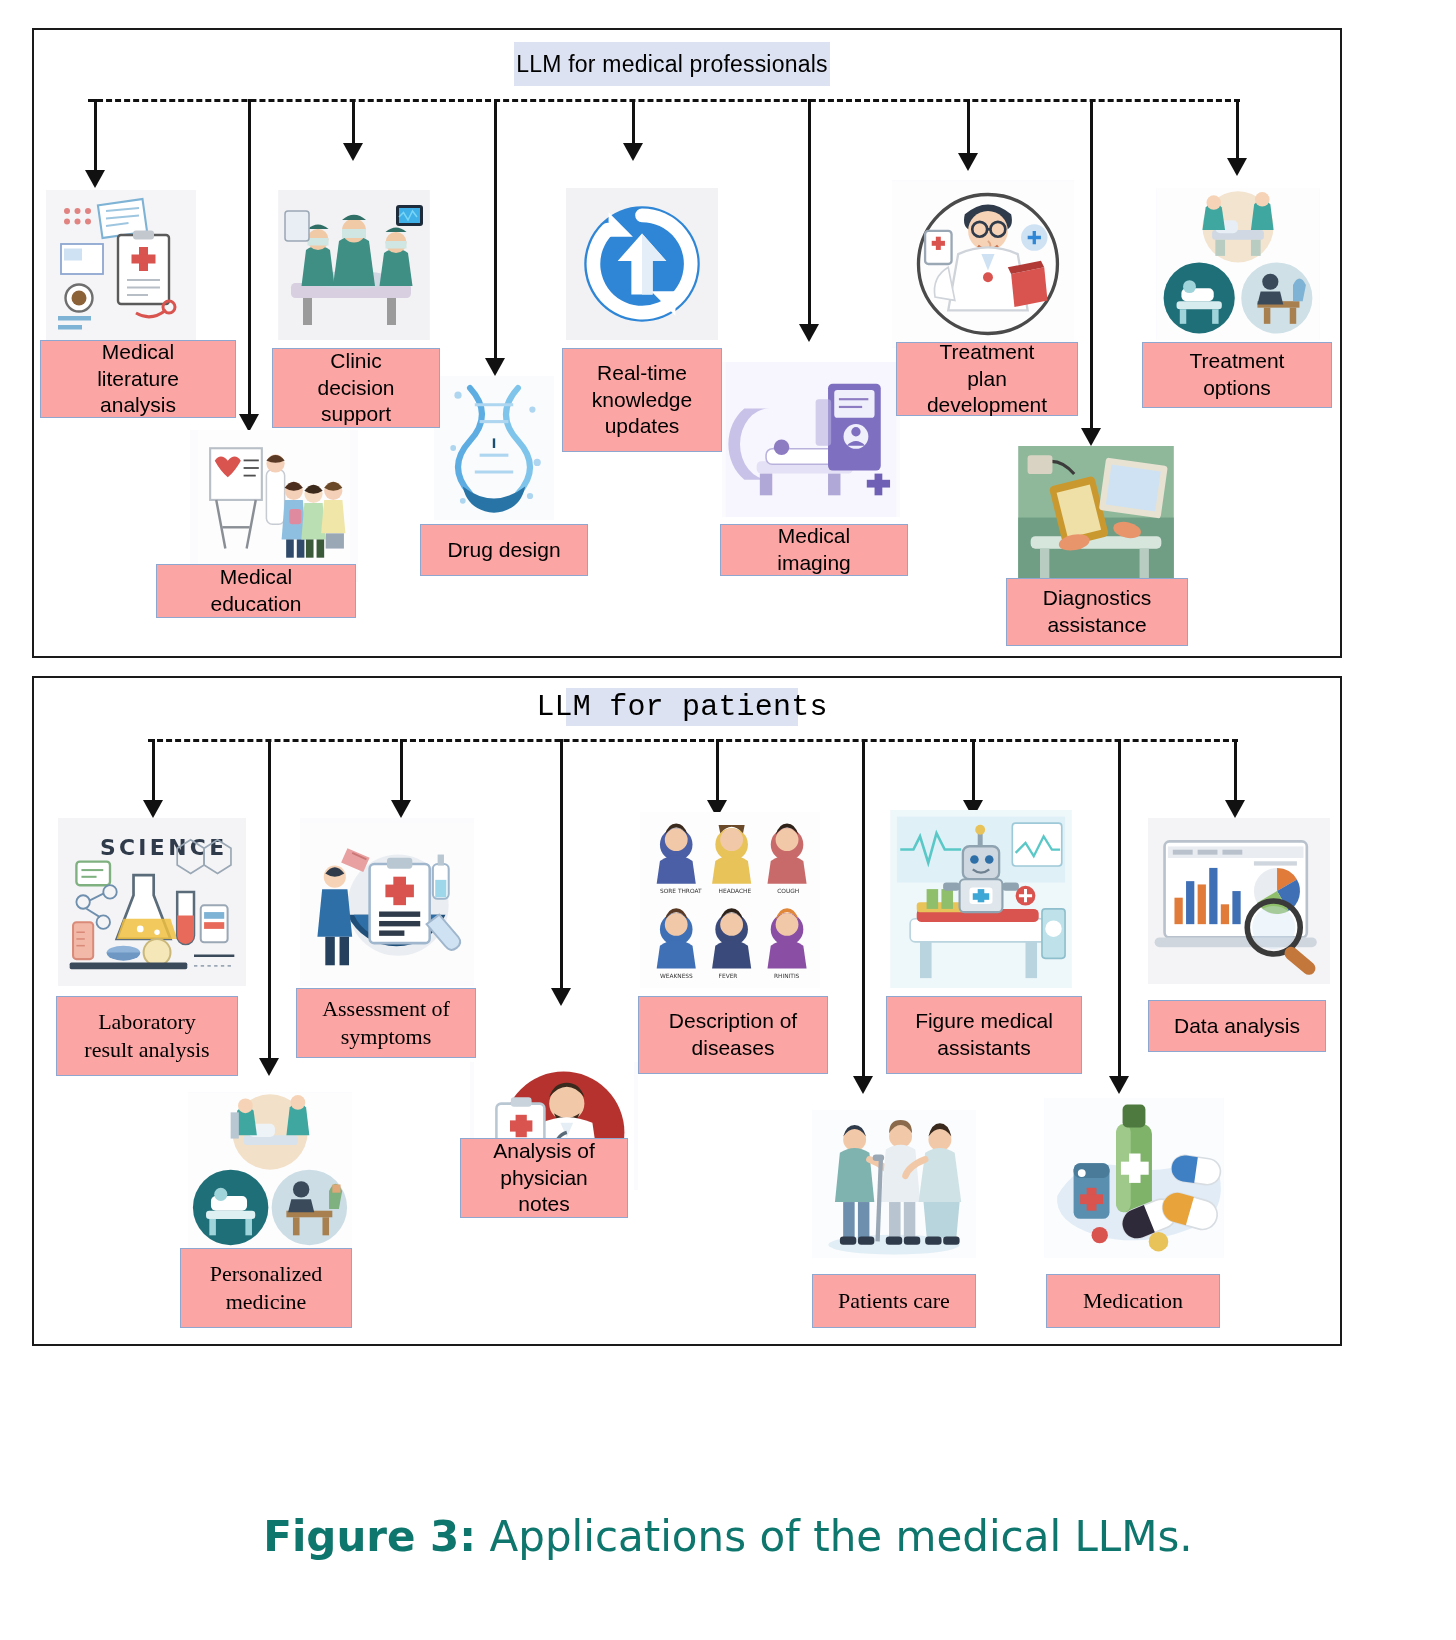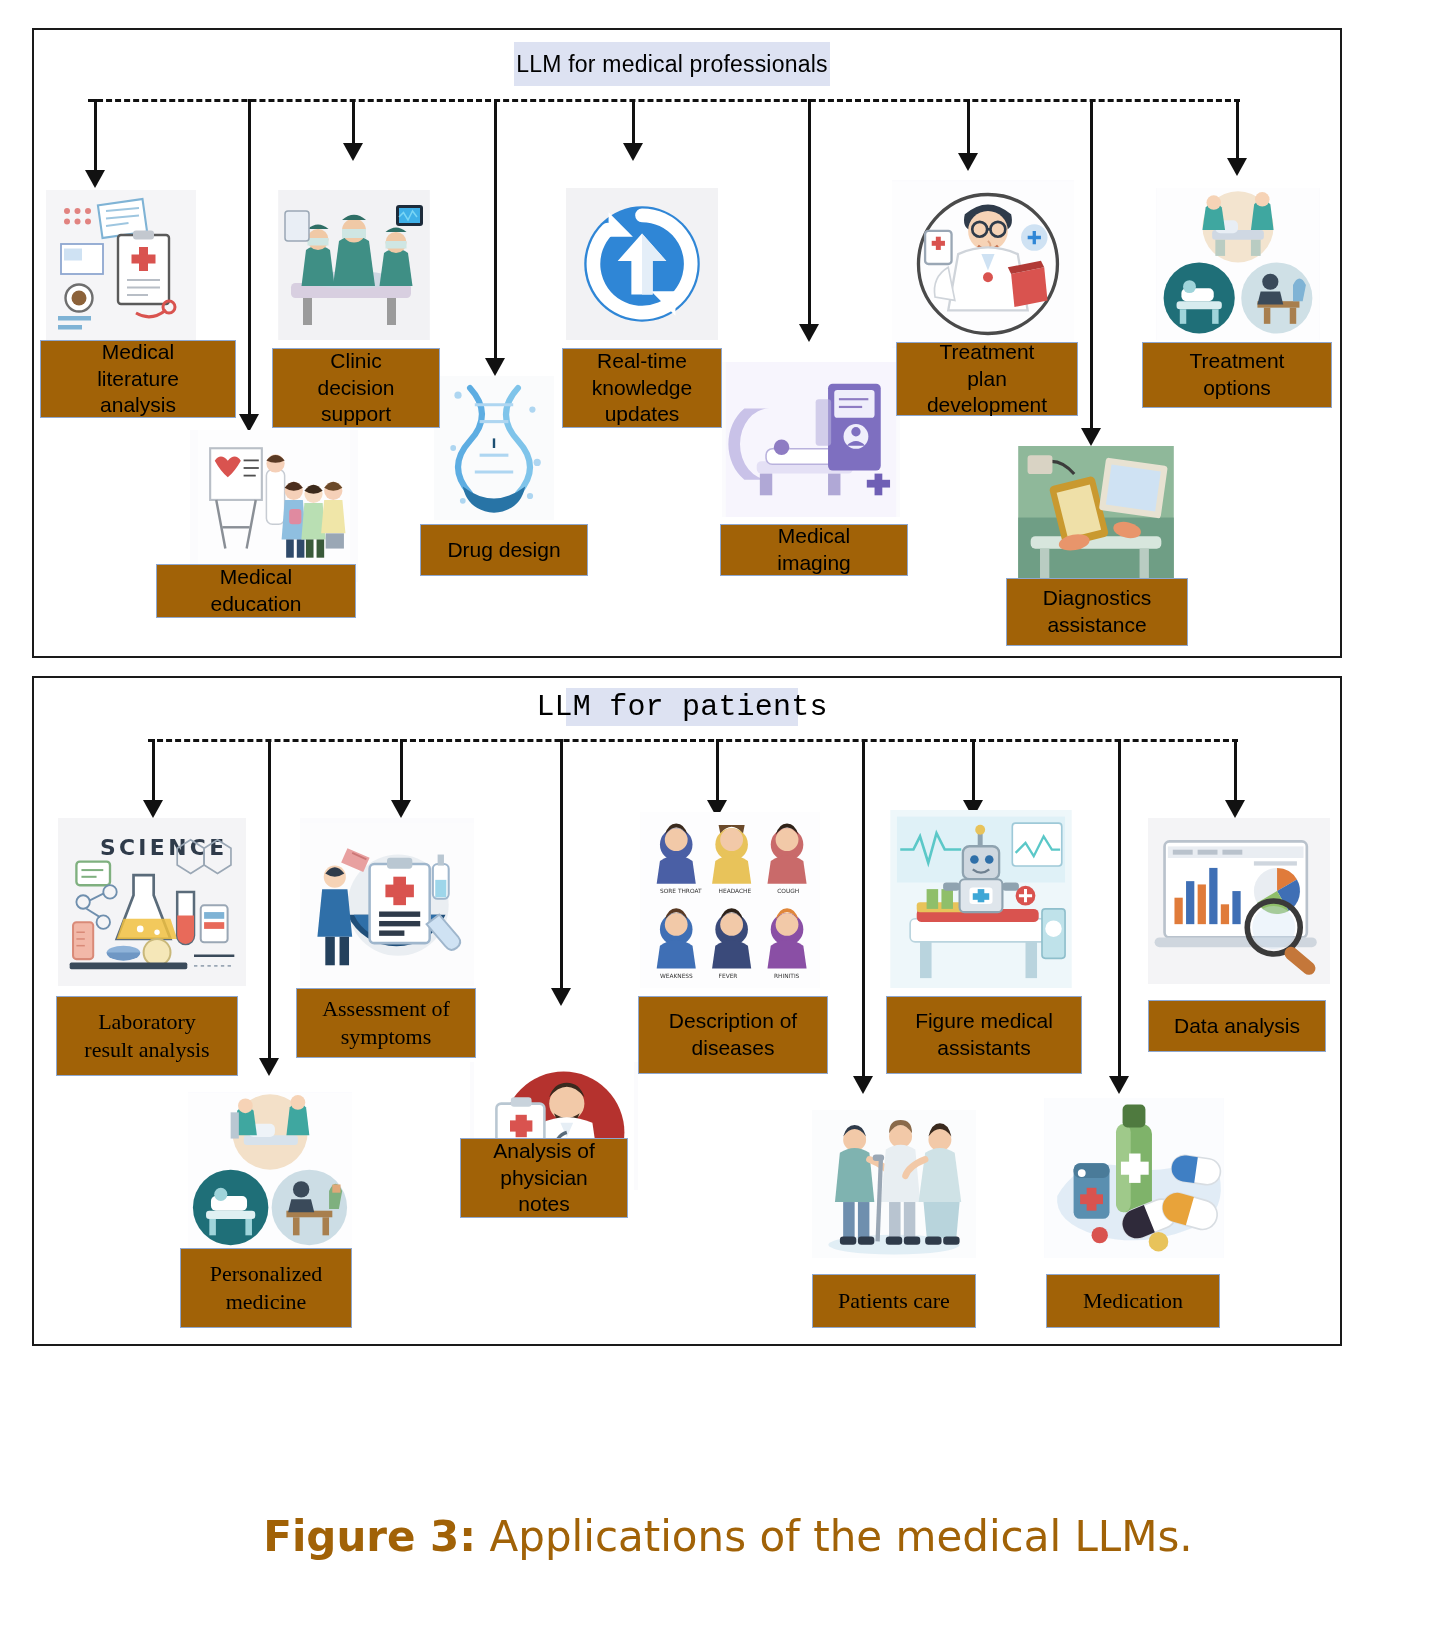--- a/index.html
+++ b/index.html
@@ -23,32 +23,32 @@
   #bus-bottom{left:148px;top:739px;width:1090px;}
 
   
   .conn{position:absolute;width:0;border-left:3px solid #111;}
   .ahead{position:absolute;width:0;height:0;
          border-left:10px solid transparent;border-right:10px solid transparent;
          border-top:18px solid #111;}
 
   
   .chip{position:absolute;box-sizing:border-box;border:1.6px solid #8ea7d0;
-        background:#a16207;display:flex;align-items:center;justify-content:center;
+        background:#fca5a5;display:flex;align-items:center;justify-content:center;
         text-align:center;line-height:1.28;padding:4px 23px;z-index:6;}
   .chip.sans{font-family:"Liberation Sans",sans-serif;font-size:21px;}
   .chip.serif{font-family:"Liberation Serif",serif;font-size:22px;}
 
   
   .art{position:absolute;overflow:hidden;z-index:3;background:#f4f4f6;}
   .art.plain{background:#fbfbfd;}
   .art svg{display:block;width:100%;height:100%;}
 
   #caption{position:absolute;left:0;top:1512px;width:1456px;text-align:center;
-           font-family:"DejaVu Sans",sans-serif;font-size:42px;color:#a16207;}
+           font-family:"DejaVu Sans",sans-serif;font-size:42px;color:#0f766e;}
   #caption b{font-weight:bold;}
 </style>
 </head>
 <body>
 
 <div class="panel" id="panel-top"></div>
 <div class="hdr" id="hdr-top">LLM for medical professionals</div>
 <div class="bus" id="bus-top"></div>
 
 <div class="conn" style="left:94px;top:99px;height:72px;"></div>
@@ -227,21 +227,21 @@
 <svg viewBox="0 0 100 100">
 <rect width="100" height="100" fill="#f2f2f4"></rect>
 <circle cx="50" cy="50" r="38" fill="#2f86d6"></circle>
 <path d="M50 18 a32 32 0 1 1 -22.6 9.4" fill="none" stroke="#ffffff" stroke-width="9" stroke-linecap="round"></path>
 <path d="M28 16 l0 16 l16 0 z" fill="#ffffff"></path>
 <path d="M72 84 l0 -16 l-16 0 z" fill="#ffffff"></path>
 <path d="M50 30 l16 18 h-9 v22 h-14 v-22 h-9 z" fill="#ffffff"></path>
 <path d="M50 30 l16 18 h-9 v22 h-7 z" fill="#e4eef8"></path>
 </svg>
 </div>
-<div class="chip sans" style="left:562px;top:348px;width:160px;height:80px;">Real-time knowledge updates</div>
+<div class="chip sans" style="left:562px;top:348px;width:160px;height:104px;">Real-time knowledge updates</div>
 
 <div class="art plain" style="left:722px;top:362px;width:178px;height:155px;">
 <svg viewBox="0 0 110 100">
 <rect width="110" height="100" fill="#f7f5fd"></rect>
 <path d="M12 30 a24 28 0 0 0 0 46 h16 a18 22 0 0 1 0 -46 z" fill="#c9c2e8"></path>
 <rect x="20" y="64" width="62" height="8" rx="3" fill="#e4e0f5"></rect>
 <rect x="26" y="56" width="48" height="10" rx="4" fill="#ffffff" stroke="#b9b2dd"></rect>
 <circle cx="36" cy="55" r="5" fill="#8e7cc3"></circle>
 <rect x="22" y="72" width="8" height="14" fill="#b0a8d6"></rect>
       <rect x="66" y="72" width="8" height="14" fill="#b0a8d6"></rect>

